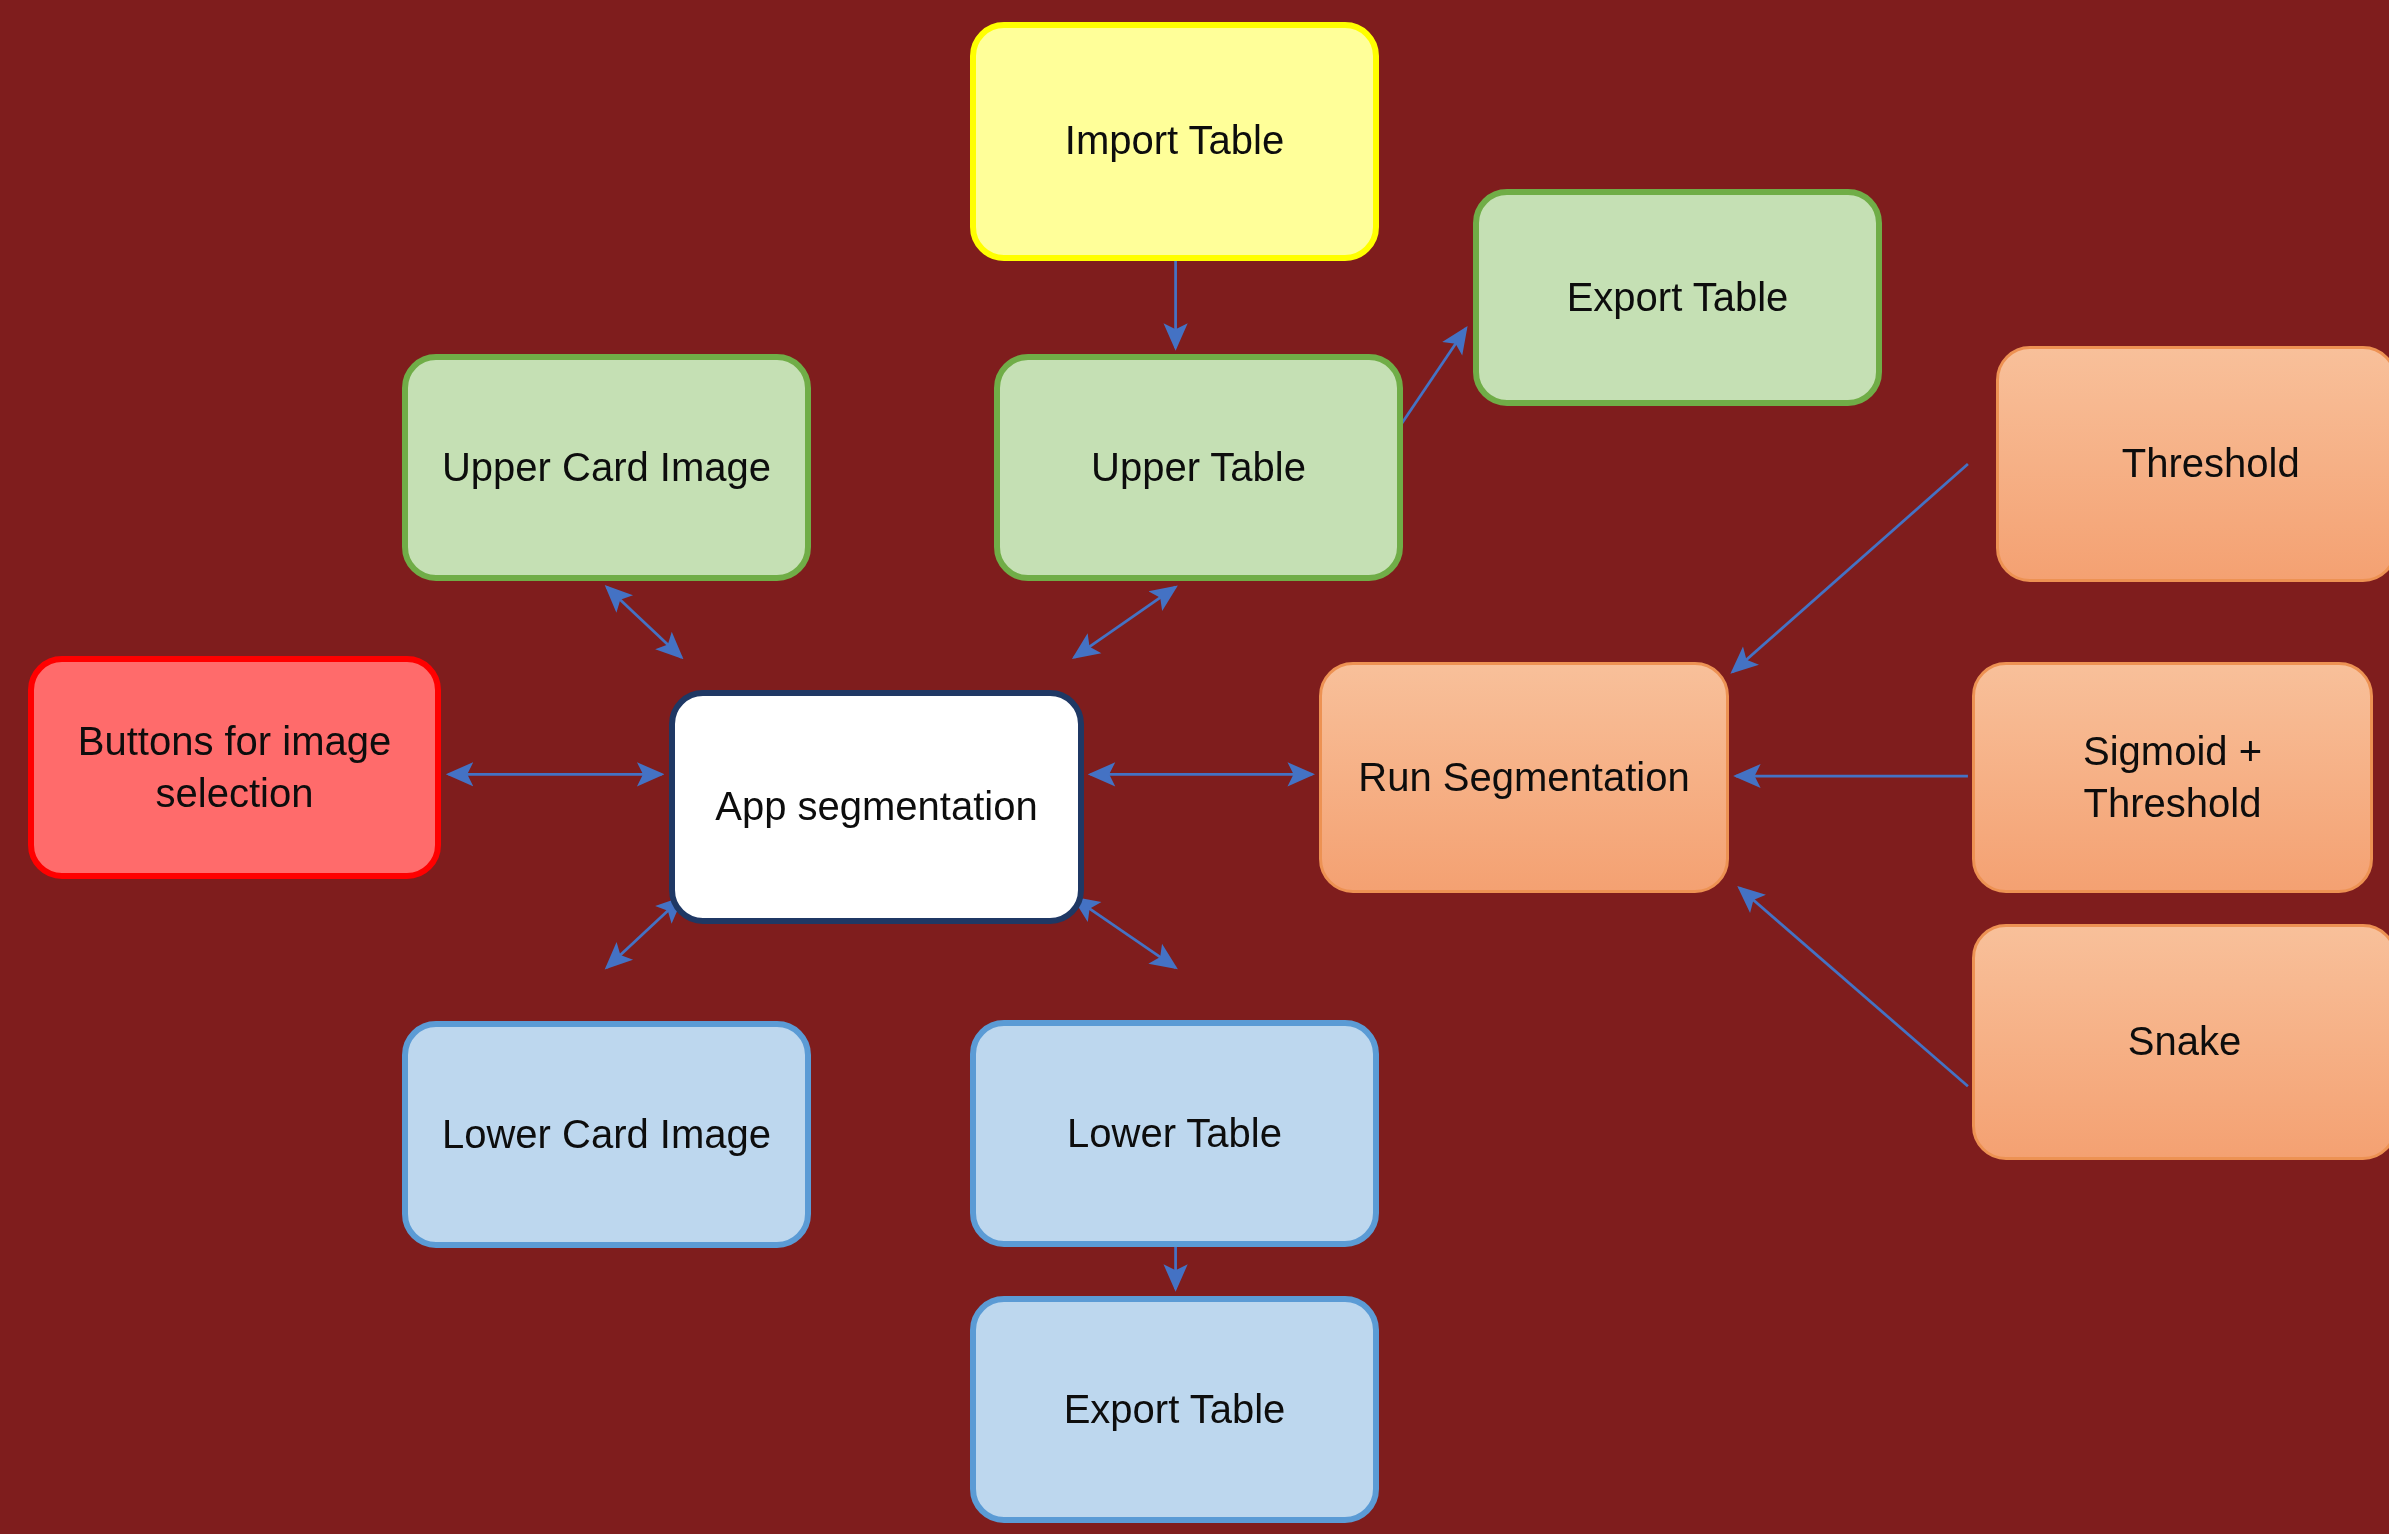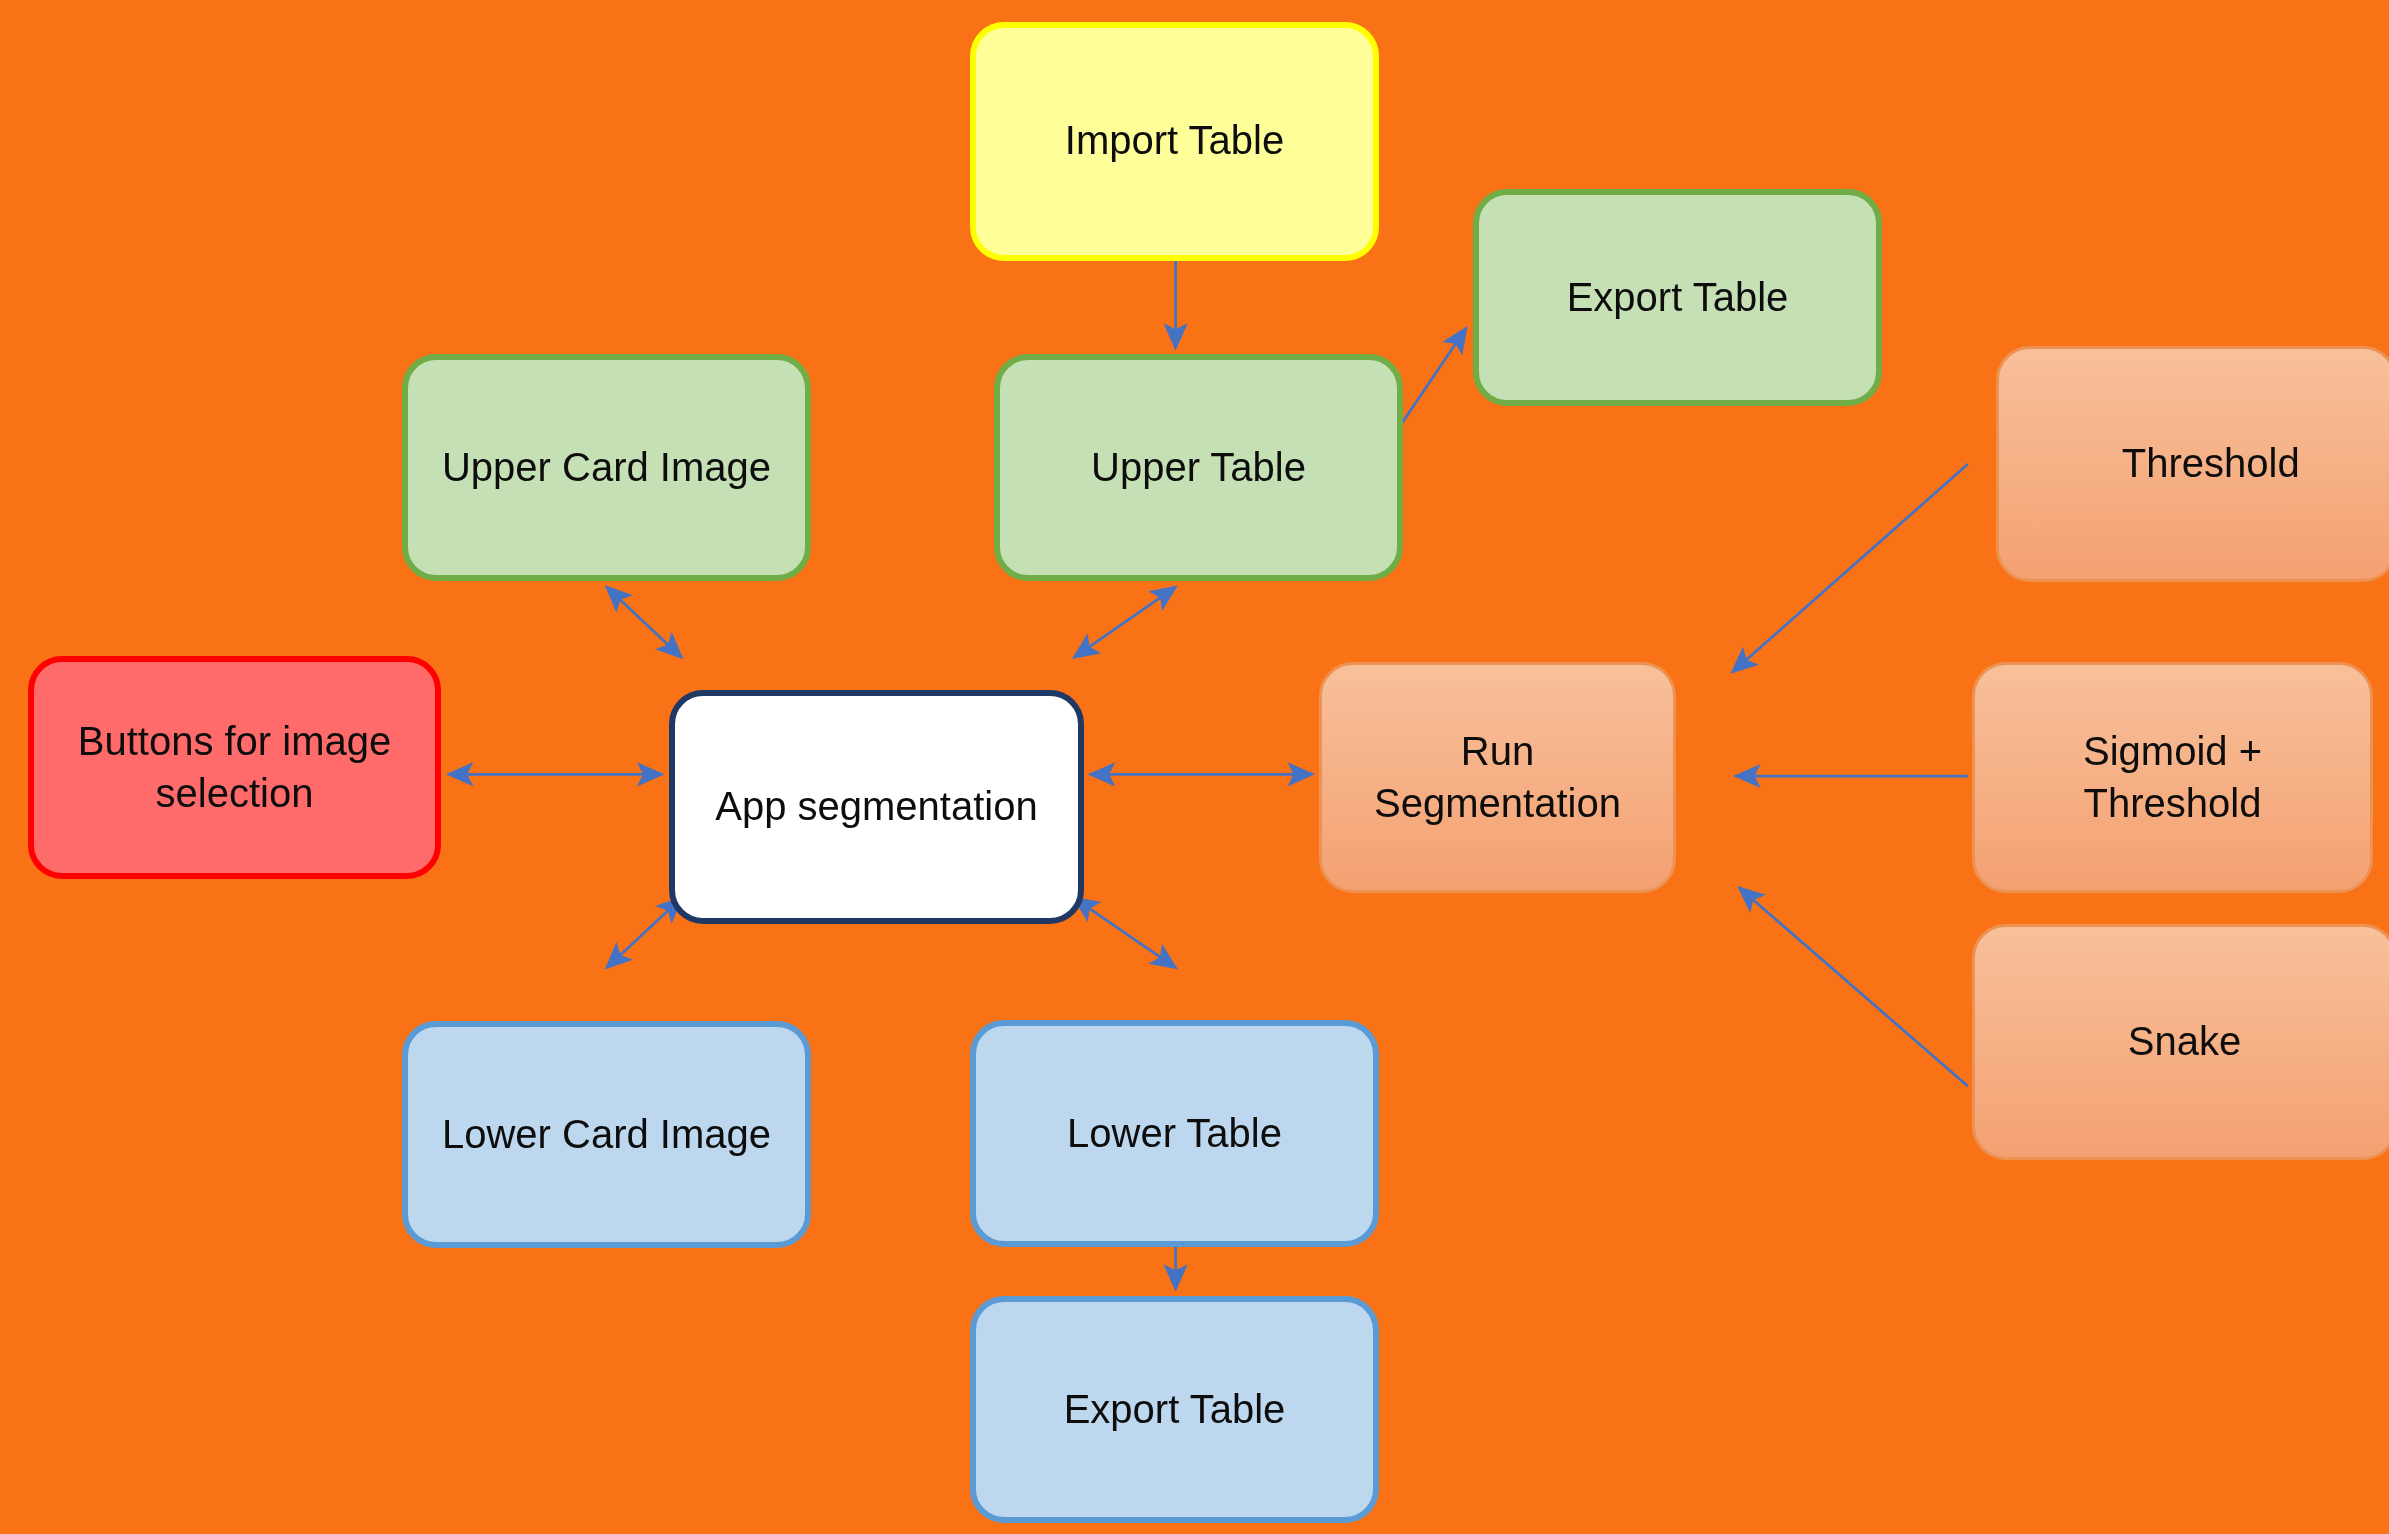--- a/index.html
+++ b/index.html
@@ -4,21 +4,21 @@
 <style>
   html, body {
     margin: 0;
     padding: 0;
     background: #ffffff;
   }
   #canvas {
     position: relative;
     width: 2389px;
     height: 1534px;
-    background: #f97316;
+    background: #7f1d1d;
     font-family: "Liberation Sans", sans-serif;
     overflow: hidden;
   }
   #edges {
     position: absolute;
     left: 0; top: 0;
     width: 2389px;
     height: 1534px;
     pointer-events: none;
     z-index: 1;
@@ -92,21 +92,21 @@
       </div>
       <div class="node n-orange" style="left: 1996px; top: 346px; width: 401px; height: 236px; padding-left: 44px;">
         <span class="label">Threshold</span>
       </div>
       <div class="node n-red" style="left: 28px; top: 656px; width: 413px; height: 223px;">
         <span class="label">Buttons for image selection</span>
       </div>
       <div class="node n-white" style="left: 669px; top: 690px; width: 415px; height: 234px;">
         <span class="label">App segmentation</span>
       </div>
-      <div class="node n-orange" style="left: 1319px; top: 662px; width: 357px; height: 231px;">
+      <div class="node n-orange" style="left: 1319px; top: 662px; width: 410px; height: 231px;">
         <span class="label">Run Segmentation</span>
       </div>
       <div class="node n-orange" style="left: 1972px; top: 662px; width: 401px; height: 231px;">
         <span class="label">Sigmoid + Threshold</span>
       </div>
       <div class="node n-blue" style="left: 402px; top: 1021px; width: 409px; height: 227px;">
         <span class="label">Lower Card Image</span>
       </div>
       <div class="node n-blue" style="left: 970px; top: 973px; width: 409px; height: 227px; margin-top: 47px;">
         <span class="label">Lower Table</span>

